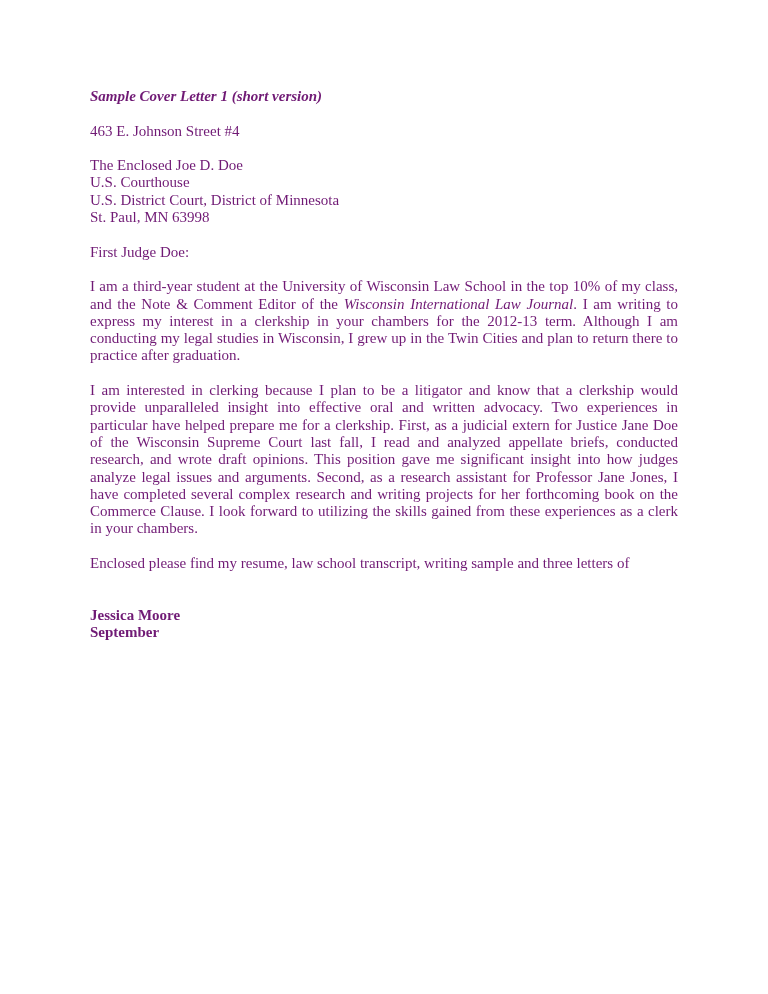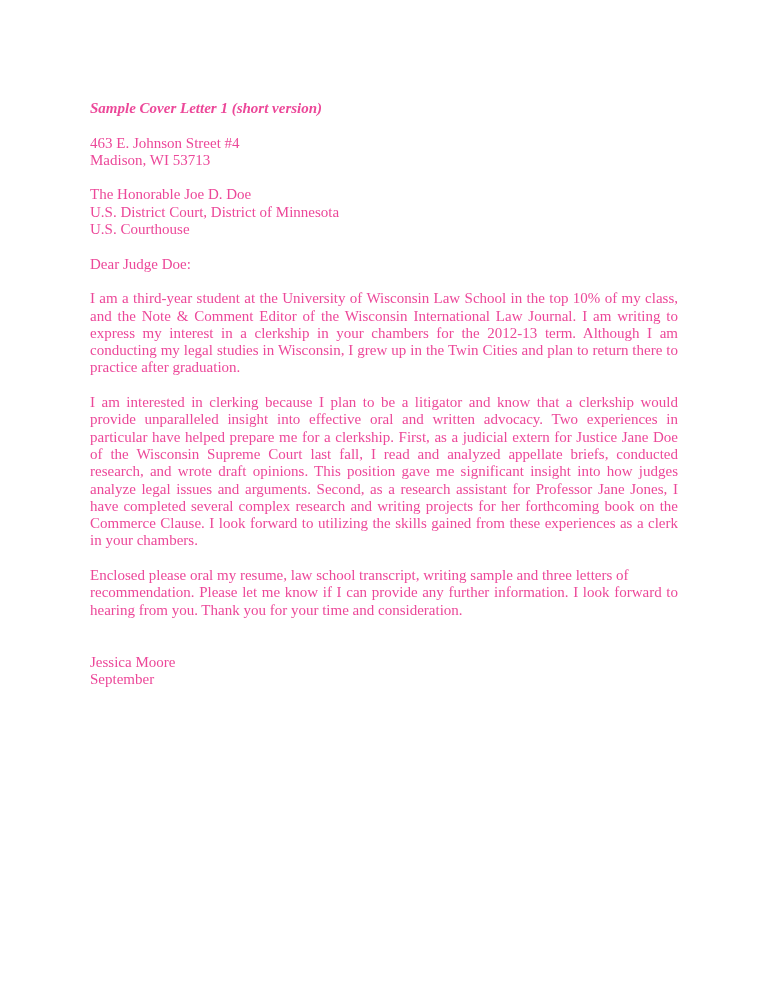--- a/index.html
+++ b/index.html
@@ -11,72 +11,71 @@
     position: relative;
     width: 768px;
     height: 906px;
     box-sizing: border-box;
     padding: 88px 90px 0 90px;
     background: #ffffff;
     overflow: hidden;
     font-family: "Liberation Serif", "DejaVu Serif", serif;
     font-size: 15px;
     line-height: 17.3px;
-    color: #ec4899;
-    margin-top: 12px;
+    color: #701a75;
   }
   .line, .block, .para {
     margin: 0;
     padding: 0;
   }
   
   .gap-1 { margin-top: 17.3px; }
   
-  .gap-2 { margin-top: 34.6px; }
+  .gap-2 { margin-top: 34.6px; font-weight: bold; }
   .title {
     font-weight: bold;
     font-style: italic;
   }
   .just {
     text-align: justify;
     text-justify: inter-word;
   }
   .italic {
+    font-style: italic;
   }
 </style>
 </head>
 <body>
 
 <div class="page">
 
   <div class="line title">Sample Cover Letter 1 (short version)</div>
 
   <div class="block gap-1">
     <div class="line">463 E. Johnson Street #4</div>
-    <div class="line">Madison, WI 53713</div>
   </div>
 
 
   <div class="block gap-1">
-    <div class="line">The Honorable Joe D. Doe</div>
+    <div class="line">The Enclosed Joe D. Doe</div>
+    <div class="line">U.S. Courthouse</div>
     <div class="line">U.S. District Court, District of Minnesota</div>
-    <div class="line">U.S. Courthouse</div>
+    <div class="line">St. Paul, MN 63998</div>
   </div>
 
-  <div class="line gap-1">Dear Judge Doe:</div>
+  <div class="line gap-1">First Judge Doe:</div>
 
   <div class="para just gap-1">
     <span>I am a third-year student at the University of Wisconsin Law School in the top 10% of my class, and the Note &amp; Comment Editor of the </span><span class="italic">Wisconsin International Law Journal</span><span>. I am writing to express my interest in a clerkship in your chambers for the 2012-13 term. Although I am conducting my legal studies in Wisconsin, I grew up in the Twin Cities and plan to return there to practice after graduation.</span>
   </div>
 
   <div class="para just gap-1">I am interested in clerking because I plan to be a litigator and know that a clerkship would provide unparalleled insight into effective oral and written advocacy. Two experiences in particular have helped prepare me for a clerkship. First, as a judicial extern for Justice Jane Doe of the Wisconsin Supreme Court last fall, I read and analyzed appellate briefs, conducted research, and wrote draft opinions.  This position gave me significant insight into how judges analyze legal issues and arguments.  Second, as a research assistant for Professor Jane Jones, I have completed several complex research and writing projects for her forthcoming book on the Commerce Clause. I look forward to utilizing the skills gained from these experiences as a clerk in your chambers.</div>
 
   <div class="para just gap-1">
-    <span>Enclosed please oral my resume, law school transcript, writing sample and three letters of</span><br>
-    <span>recommendation. Please let me know if I can provide any further information. I look forward to hearing from you. Thank you for your time and consideration.</span>
+    <span>Enclosed please find my resume, law school transcript, writing sample and three letters of</span><br>
   </div>
 
 
   <div class="block gap-2">
     <div class="line">Jessica Moore</div>
     <div class="line">September</div>
   </div>
 
 </div>
 

